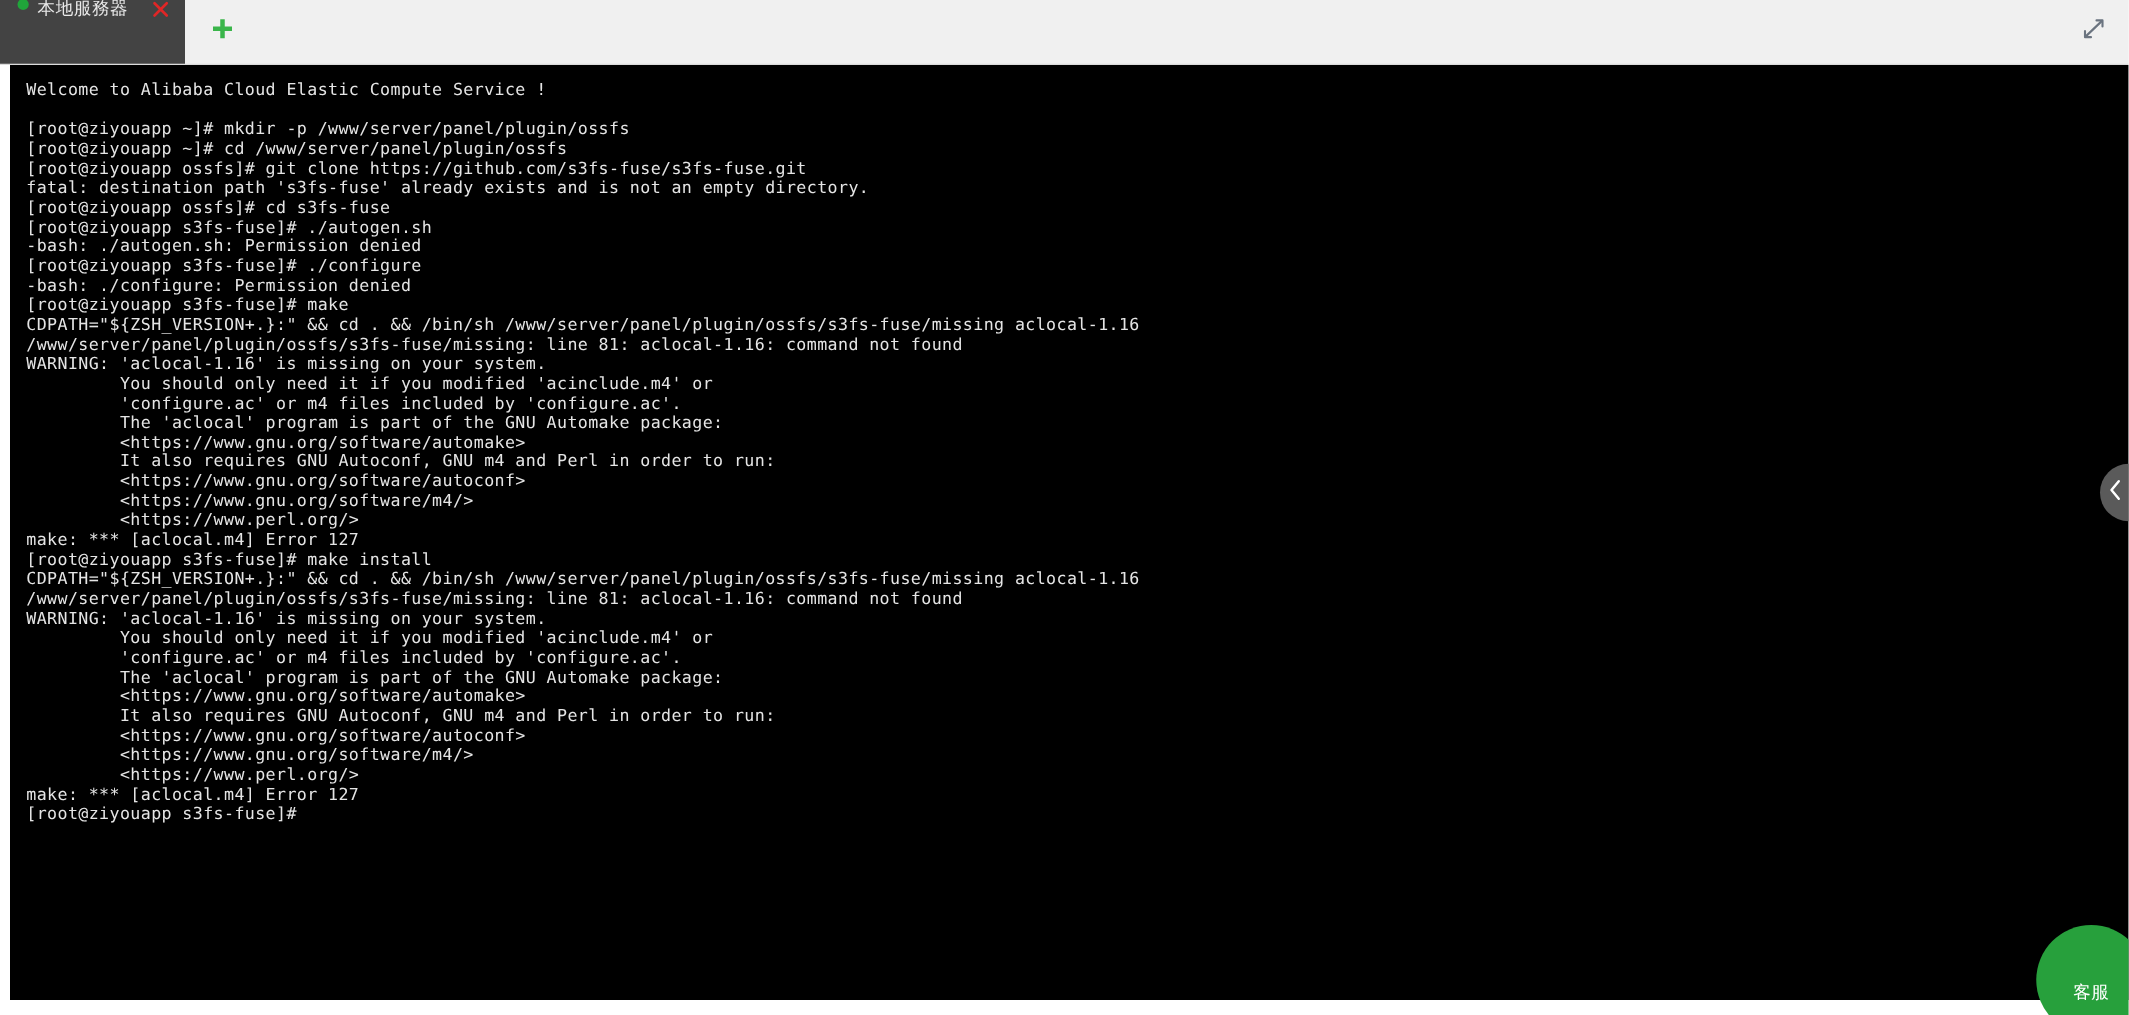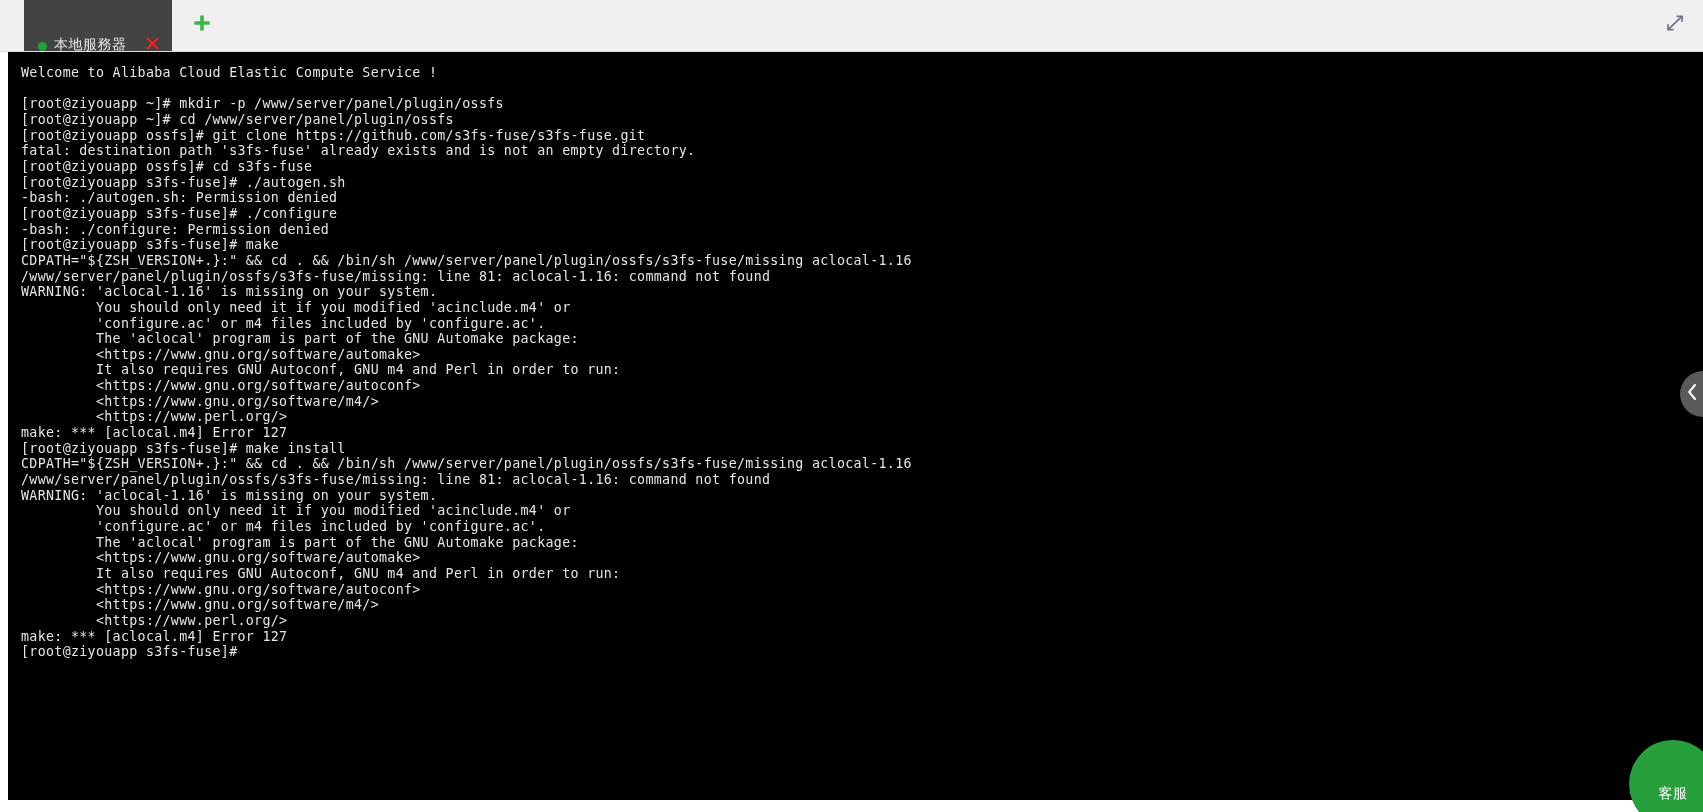--- a/index.html
+++ b/index.html
@@ -33,25 +33,24 @@
     align-items: flex-end;
     box-sizing: border-box;
   }
 
   .tab {
     position: relative;
     height: 52px;
     min-width: 148px;
     background: #434343;
     display: flex;
-    align-items: flex-end;
+    align-items: flex-start;
     padding: 0 12px 0 14px;
     box-sizing: border-box;
     cursor: pointer;
-    margin-left: 24px;
   }
 
   .tab-status-dot {
     width: 9px;
     height: 9px;
     border-radius: 50%;
     background: #20a53a;
     flex: 0 0 auto;
     margin-right: 7px;
   }

